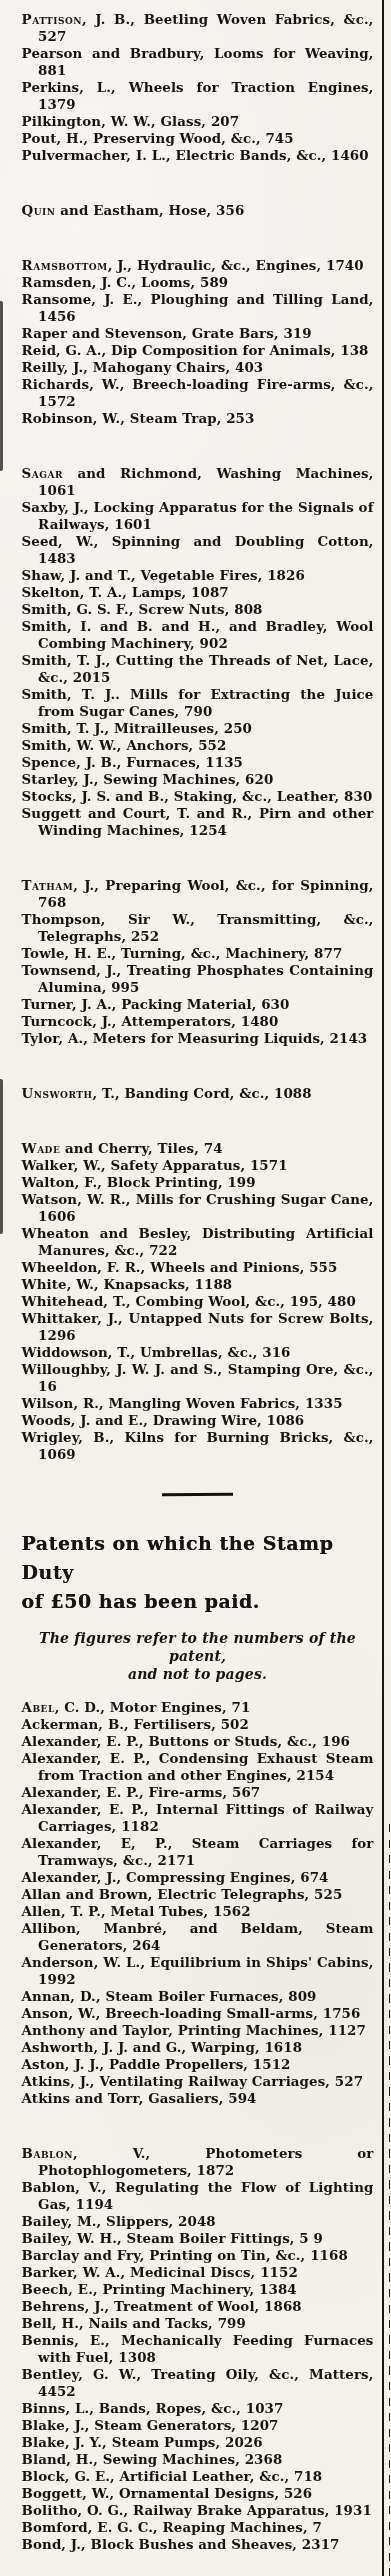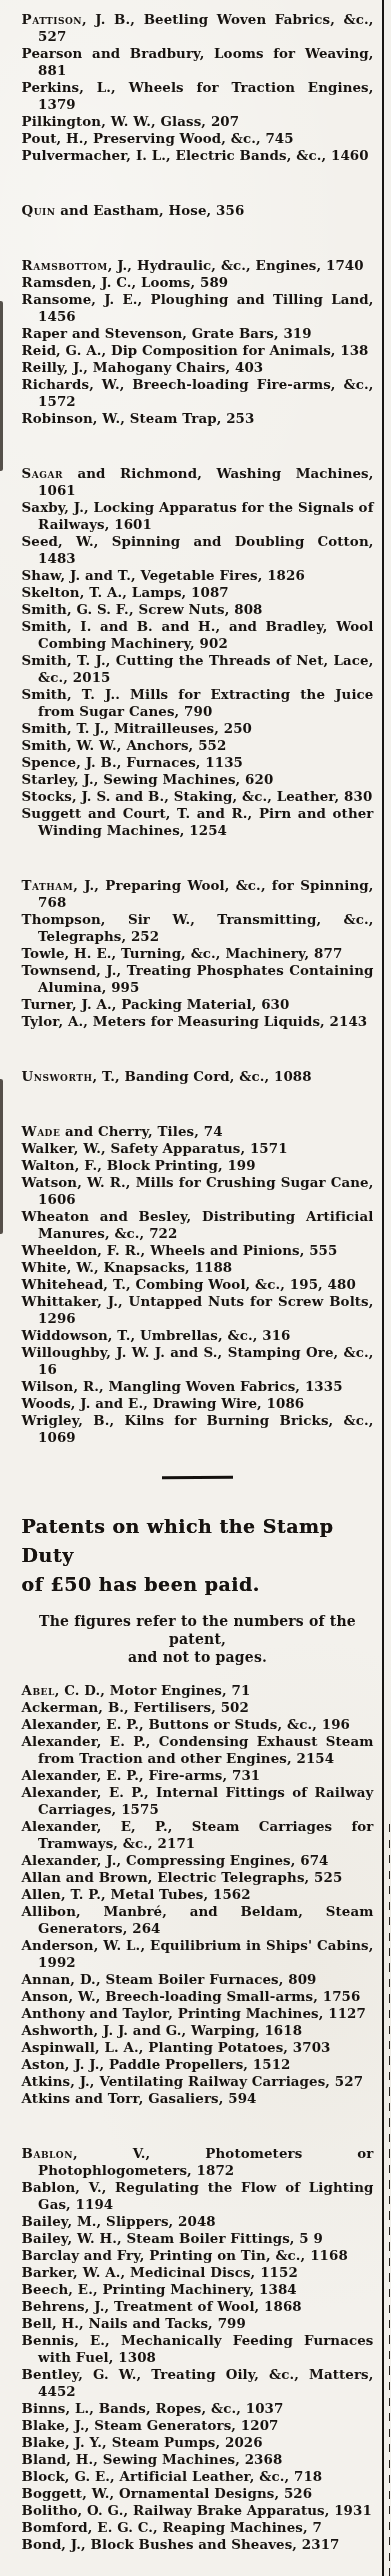--- a/index.html
+++ b/index.html
@@ -33,21 +33,21 @@
   .group + .group{margin-top:38px;}
   
   .divider{width:71px;height:2.6px;background:#14110e;margin:30px auto 33px;transform:rotate(-.5deg);}
   
   h1.heading{
     margin:0 0 13.4px;text-align:left;font-weight:700;
     font-size:19px;line-height:29px;letter-spacing:0.5px;
     text-shadow:0 0 0.5px rgba(23,19,16,.8);
   }
   p.note{
-    margin:0 0 15.5px;text-align:center;font-weight:700;
+    margin:0 0 15.5px;text-align:center;font-style:italic;font-weight:700;
     font-size:14px;line-height:18px;letter-spacing:0.2px;
   }
 </style>
 </head>
 <body style="--paper: #f3f1ec; --ink: #171310;">
 
 <div class="page">
   <div class="edge-right"></div>
   <div class="edge-right-dash"></div>
   <div class="smudge s1"></div>
@@ -93,20 +93,21 @@
           <div class="entry">Starley, J., Sewing Machines, 620</div>
           <div class="entry">Stocks, J. S. and B., Staking, &amp;c., Leather, 830</div>
           <div class="entry">Suggett and Court, T. and R., Pirn and other Winding Machines, 1254</div>
         </div>
         <div class="group">
           <div class="entry"><span class="sc">Tatham</span>, J., Preparing Wool, &amp;c., for Spinning, 768</div>
           <div class="entry">Thompson, Sir W., Transmitting, &amp;c., Telegraphs, 252</div>
           <div class="entry">Towle, H. E., Turning, &amp;c., Machinery, 877</div>
           <div class="entry">Townsend, J., Treating Phosphates Containing Alumina, 995</div>
           <div class="entry">Turner, J. A., Packing Material, 630</div>
+          <div class="entry">Turncock, J., Attemperators, 1480</div>
           <div class="entry">Tylor, A., Meters for Measuring Liquids, 2143</div>
         </div>
         <div class="group">
           <div class="entry"><span class="sc">Unsworth</span>, T., Banding Cord, &amp;c., 1088</div>
         </div>
         <div class="group">
           <div class="entry"><span class="sc">Wade</span> and Cherry, Tiles, 74</div>
           <div class="entry">Walker, W., Safety Apparatus, 1571</div>
           <div class="entry">Walton, F., Block Printing, 199</div>
           <div class="entry">Watson, W. R., Mills for Crushing Sugar Cane, 1606</div>
@@ -129,33 +130,32 @@
       <h1 class="heading"><span>Patents on which the Stamp Duty</span><br><span>of £50 has been paid.</span></h1>
       <p class="note"><span>The figures refer to the numbers of the patent,</span><br><span>and not to pages.</span></p>
     </header>
 
     <section id="index-stamp">
         <div class="group">
           <div class="entry"><span class="sc">Abel</span>, C. D., Motor Engines, 71</div>
           <div class="entry">Ackerman, B., Fertilisers, 502</div>
           <div class="entry">Alexander, E. P., Buttons or Studs, &amp;c., 196</div>
           <div class="entry">Alexander, E. P., Condensing Exhaust Steam from Traction and other Engines, 2154</div>
-          <div class="entry">Alexander, E. P., Fire-arms, 731</div>
-          <div class="entry">Alexander, E. P., Internal Fittings of Railway Carriages, 1575</div>
+          <div class="entry">Alexander, E. P., Fire-arms, 567</div>
+          <div class="entry">Alexander, E. P., Internal Fittings of Railway Carriages, 1182</div>
           <div class="entry">Alexander, E, P., Steam Carriages for Tramways, &amp;c., 2171</div>
           <div class="entry">Alexander, J., Compressing Engines, 674</div>
           <div class="entry">Allan and Brown, Electric Telegraphs, 525</div>
           <div class="entry">Allen, T. P., Metal Tubes, 1562</div>
           <div class="entry">Allibon, Manbré, and Beldam, Steam Generators, 264</div>
           <div class="entry">Anderson, W. L., Equilibrium in Ships' Cabins, 1992</div>
           <div class="entry">Annan, D., Steam Boiler Furnaces, 809</div>
           <div class="entry">Anson, W., Breech-loading Small-arms, 1756</div>
           <div class="entry">Anthony and Taylor, Printing Machines, 1127</div>
           <div class="entry">Ashworth, J. J. and G., Warping, 1618</div>
-          <div class="entry">Aspinwall, L. A., Planting Potatoes, 3703</div>
           <div class="entry">Aston, J. J., Paddle Propellers, 1512</div>
           <div class="entry">Atkins, J., Ventilating Railway Carriages, 527</div>
           <div class="entry">Atkins and Torr, Gasaliers, 594</div>
         </div>
         <div class="group">
           <div class="entry"><span class="sc">Bablon</span>, V., Photometers or Photophlogometers, 1872</div>
           <div class="entry">Bablon, V., Regulating the Flow of Lighting Gas, 1194</div>
           <div class="entry">Bailey, M., Slippers, 2048</div>
           <div class="entry">Bailey, W. H., Steam Boiler Fittings, 5 9</div>
           <div class="entry">Barclay and Fry, Printing on Tin, &amp;c., 1168</div>

